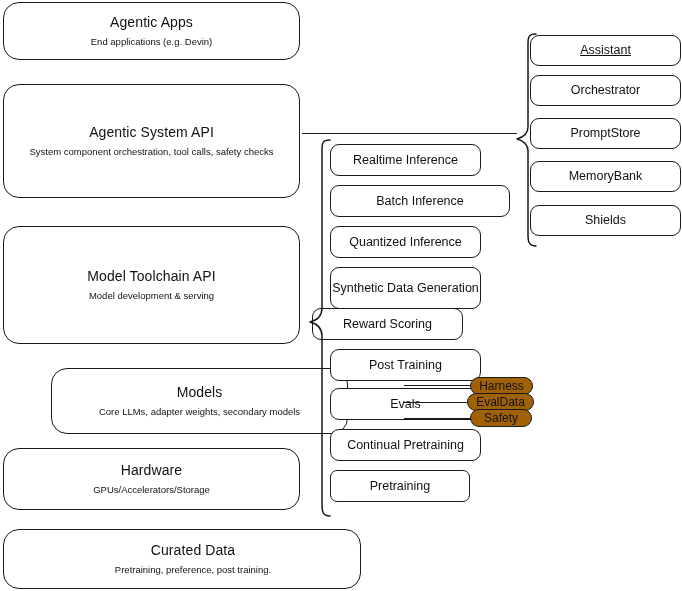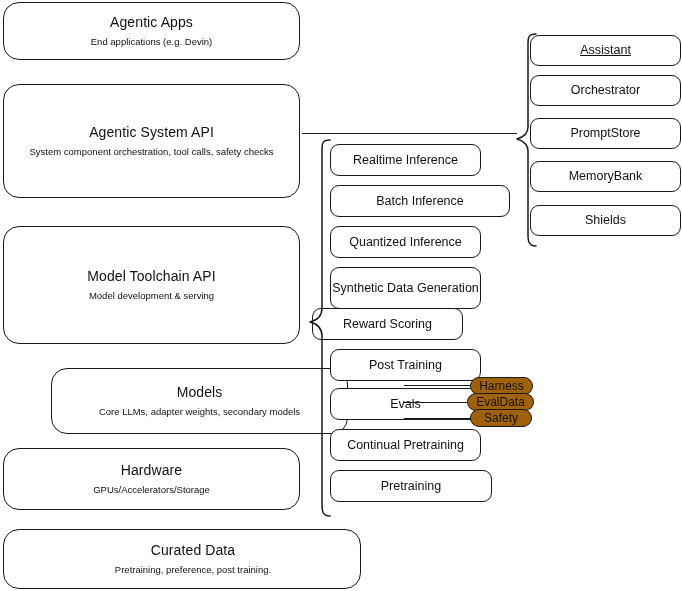--- a/index.html
+++ b/index.html
@@ -149,21 +149,21 @@
   </div>
   <div class="rbox item-box" style="left:330px; top:349px; width:151px; height:32px;">
     <span>Post Training</span>
   </div>
   <div class="rbox item-box" style="left:330px; top:388px; width:151px; height:32px;">
     <span>Evals</span>
   </div>
   <div class="rbox item-box" style="left:330px; top:429px; width:151px; height:32px;">
     <span>Continual Pretraining</span>
   </div>
-  <div class="rbox item-box" style="left:330px; top:470px; width:162px; height:32px;">
+  <div class="rbox item-box" style="left:330px; top:470px; width:140px; height:32px;border-radius:7px;">
     <span>Pretraining</span>
   </div>
 
   <div class="hline" style="left:404px; top:385px; width:80px;"></div>
   <div class="hline" style="left:404px; top:402px; width:80px;"></div>
   <div class="hline" style="left:404px; top:418px; width:80px;"></div>
 
   <div class="chip" style="left:470px; top:377px; width:63px; height:18px;">
     <span>Harness</span>
   </div>

